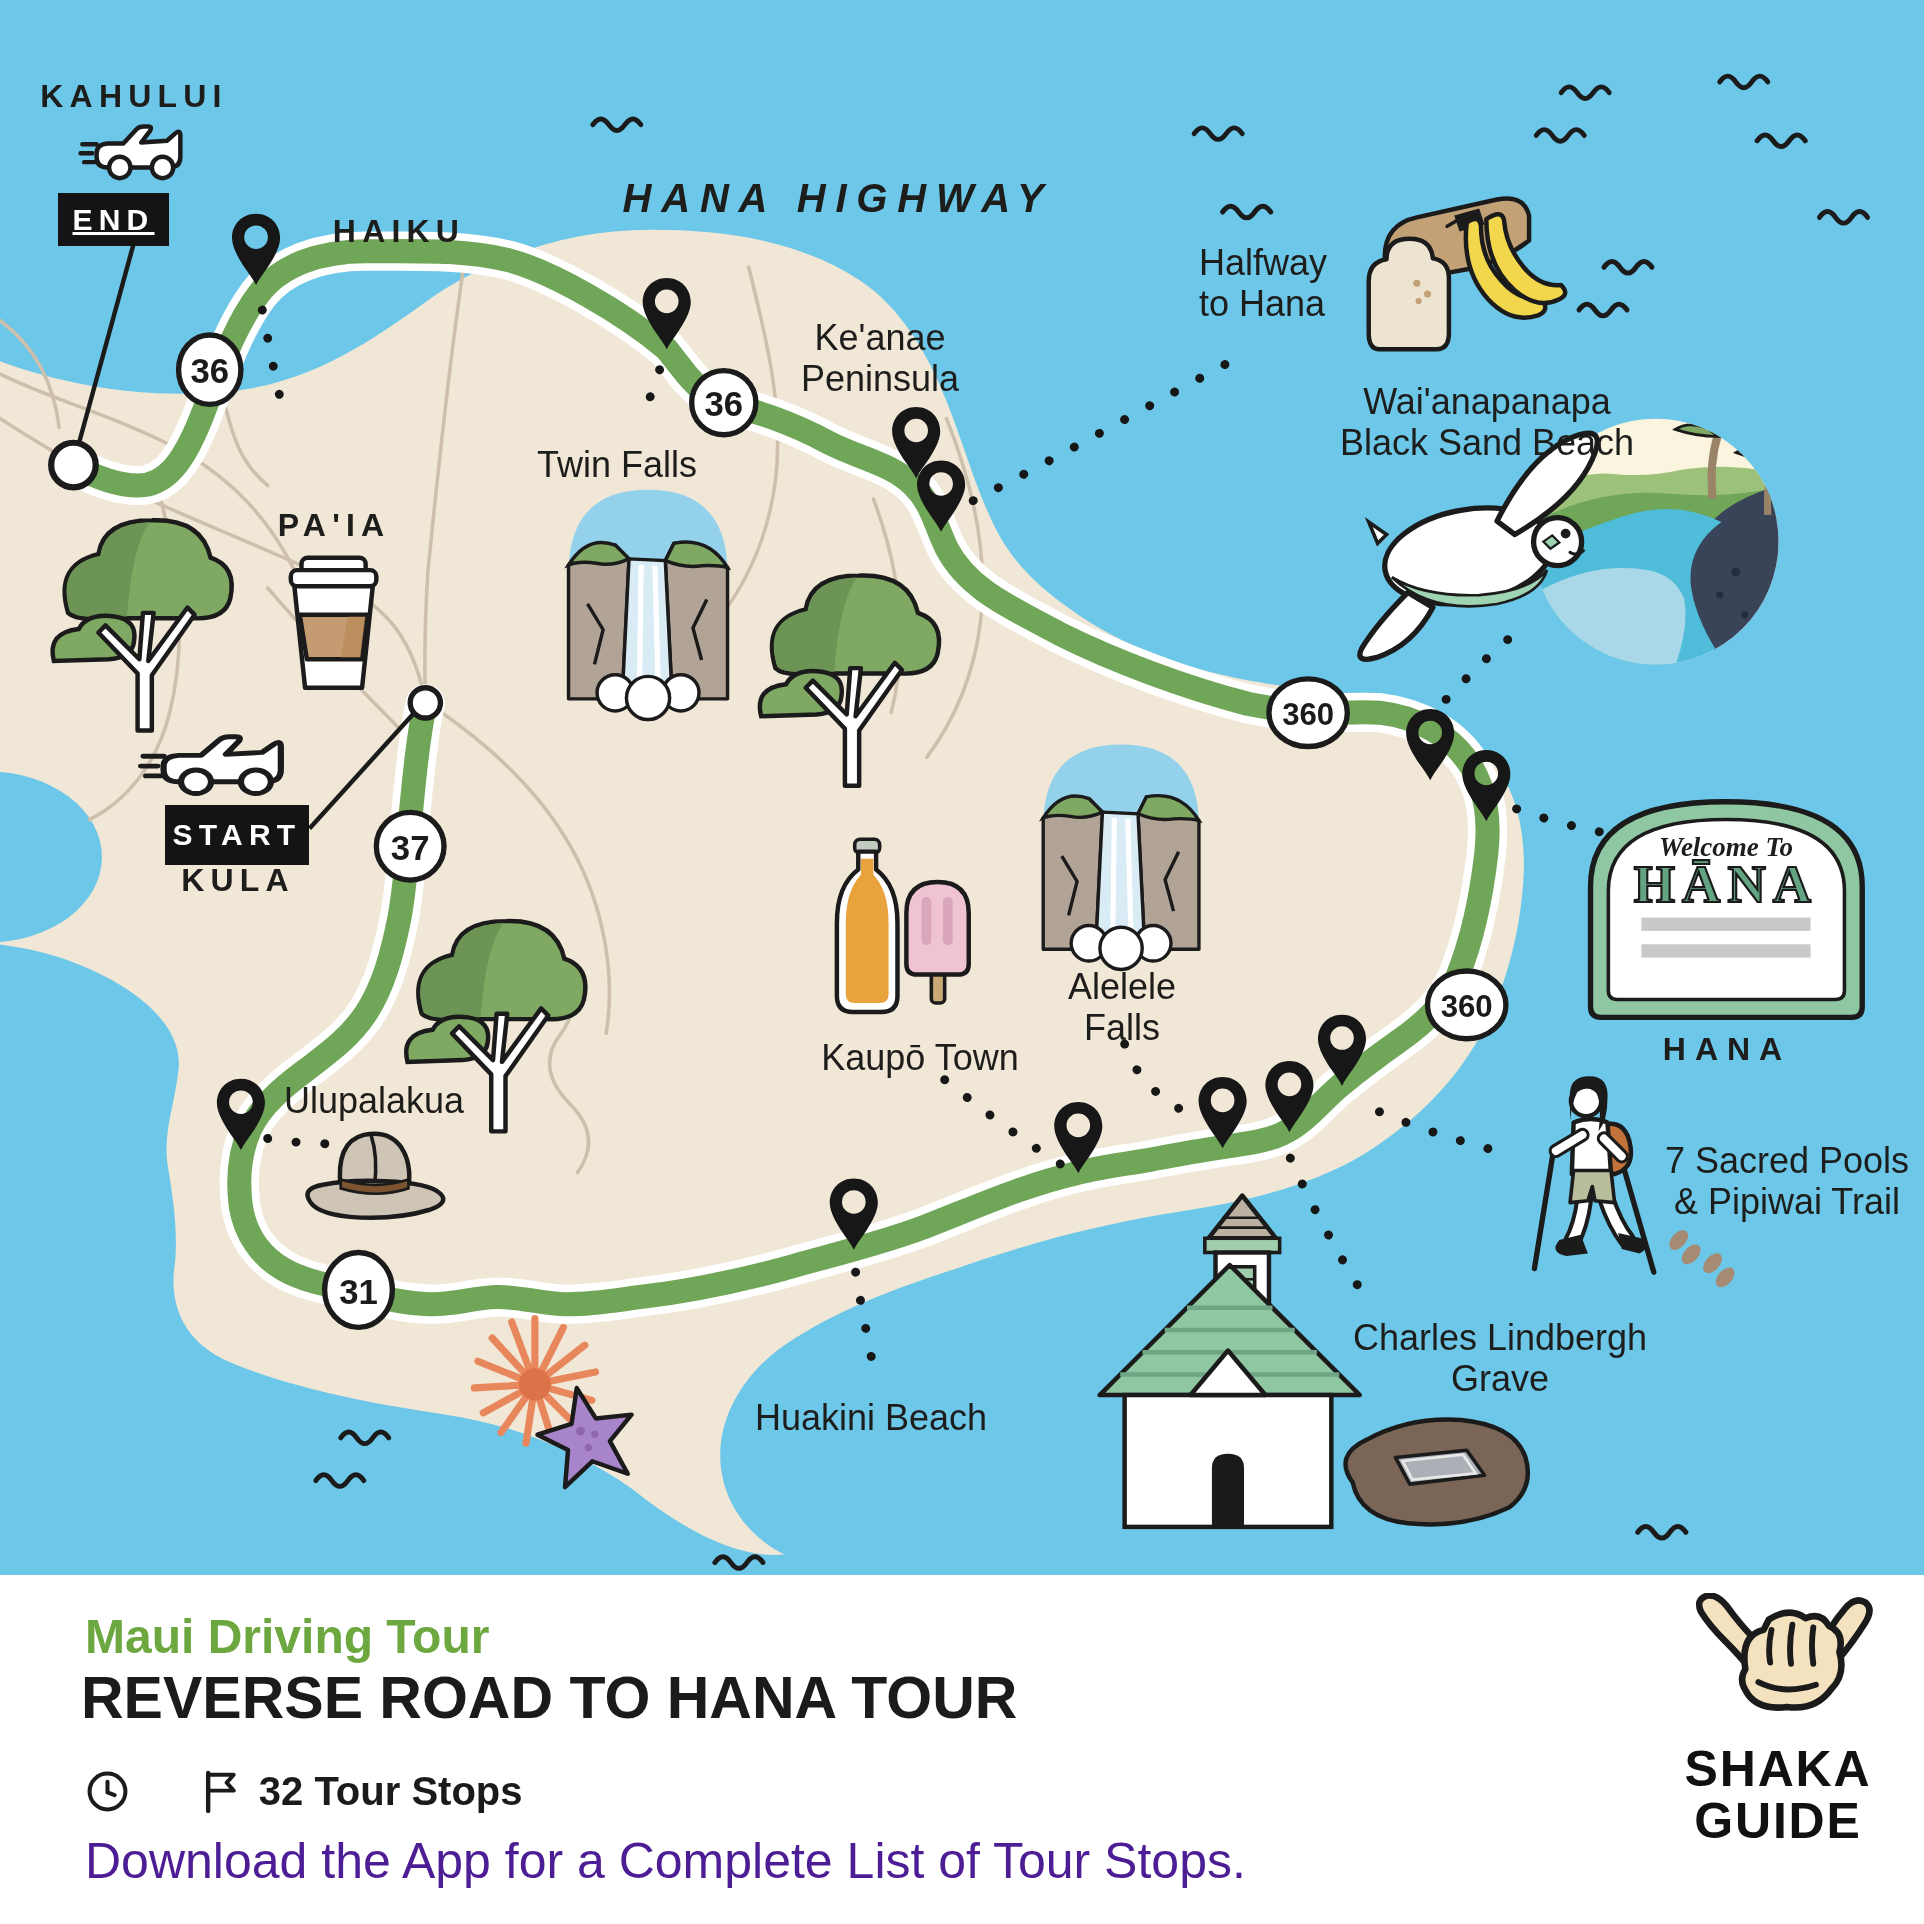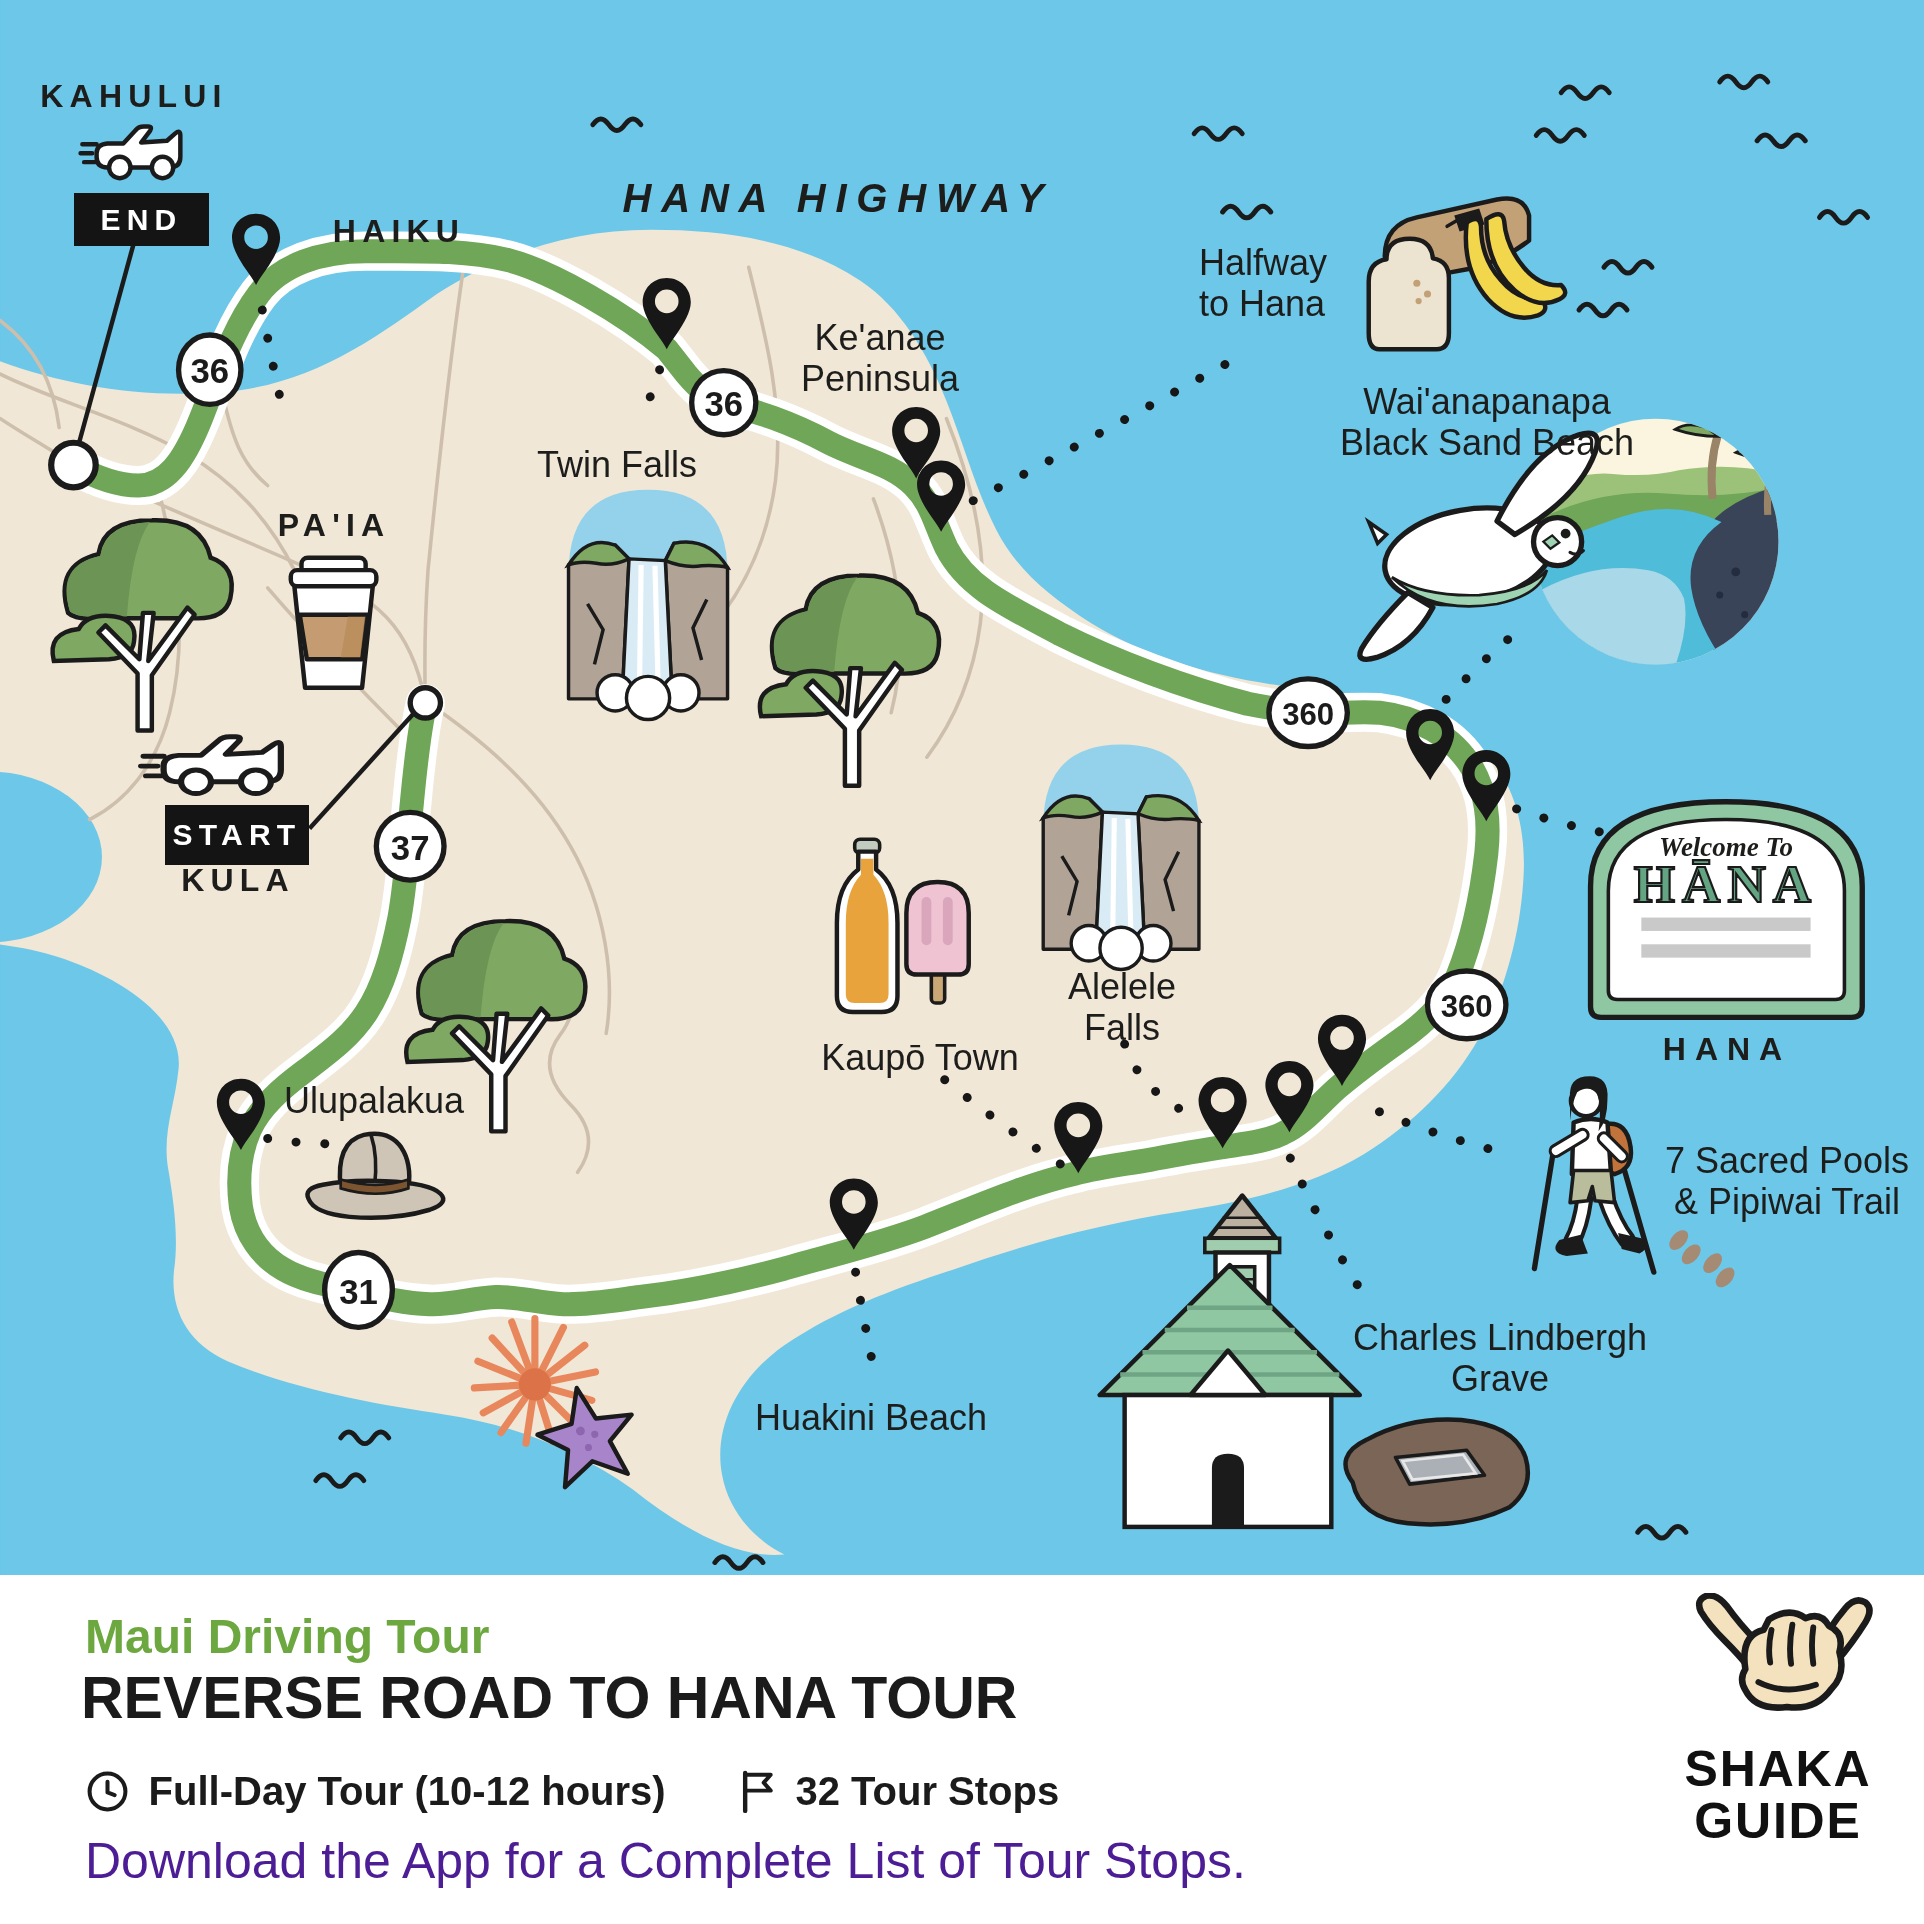--- a/index.html
+++ b/index.html
@@ -308,21 +308,21 @@
         <ellipse cx="402" cy="1448" rx="38" ry="42" fill="#fff" stroke="#1b1b1b" stroke-width="6"></ellipse>
         <text class="badge-num" x="402" y="1450">31</text>
         <ellipse cx="1468" cy="800" rx="44" ry="38" fill="#fff" stroke="#1b1b1b" stroke-width="6"></ellipse>
         <text class="badge-num small" x="1468" y="802">360</text>
         <ellipse cx="1646" cy="1128" rx="44" ry="38" fill="#fff" stroke="#1b1b1b" stroke-width="6"></ellipse>
         <text class="badge-num small" x="1646" y="1130">360</text>
       </g>
     </svg>
 
     <div class="lbl city" style="left:134px;top:70px;">KAHULUI</div>
-    <div class="tag" style="left:74px;top:193px;width:135px;height:53px;">END</div>
+    <div class="tag" style="left:58px;top:193px;width:111px;height:53px;text-decoration:underline;">END</div>
     <div class="lbl city" style="left:399px;top:205px;">HAIKU</div>
     <div class="lbl hwy" style="left:838px;top:164px;">
       <div>HANA HIGHWAY</div>
     </div>
     <div class="lbl leftal" style="left:1199px;top:235px;">
       <div>Halfway</div>
       <div>to Hana</div>
     </div>
     <div class="lbl" style="left:880px;top:310px;">
       <div>Ke'anae</div>
@@ -357,21 +357,20 @@
   </div>
 
   <div class="panel">
     <div class="kicker">Maui Driving Tour</div>
     <div class="title">REVERSE ROAD TO HANA TOUR</div>
     <div class="meta">
       <svg width="43" height="43" viewBox="0 0 48 48">
         <circle cx="24" cy="24" r="20" fill="none" stroke="#1b1b1b" stroke-width="4.5"></circle>
         <path d="M24,13 L24,25 L32,28" fill="none" stroke="#1b1b1b" stroke-width="4.5" stroke-linecap="round" stroke-linejoin="round"></path>
       </svg>
-      <span>Full-Day Tour (10-12 hours)</span>
       <span class="gap"></span>
       <svg width="37" height="45" viewBox="0 0 42 50">
         <path d="M7,4 L7,47" stroke="#1b1b1b" stroke-width="5" stroke-linecap="round"></path>
         <path d="M7,6 L36,6 L28,15 L36,24 L7,24" fill="none" stroke="#1b1b1b" stroke-width="4.5" stroke-linejoin="round"></path>
       </svg>
       <span>32 Tour Stops</span>
     </div>
     <div class="note">Download the App for a Complete List of Tour Stops.</div>
     <div class="logo">
       <svg width="196" height="147" viewBox="0 0 150 112">

